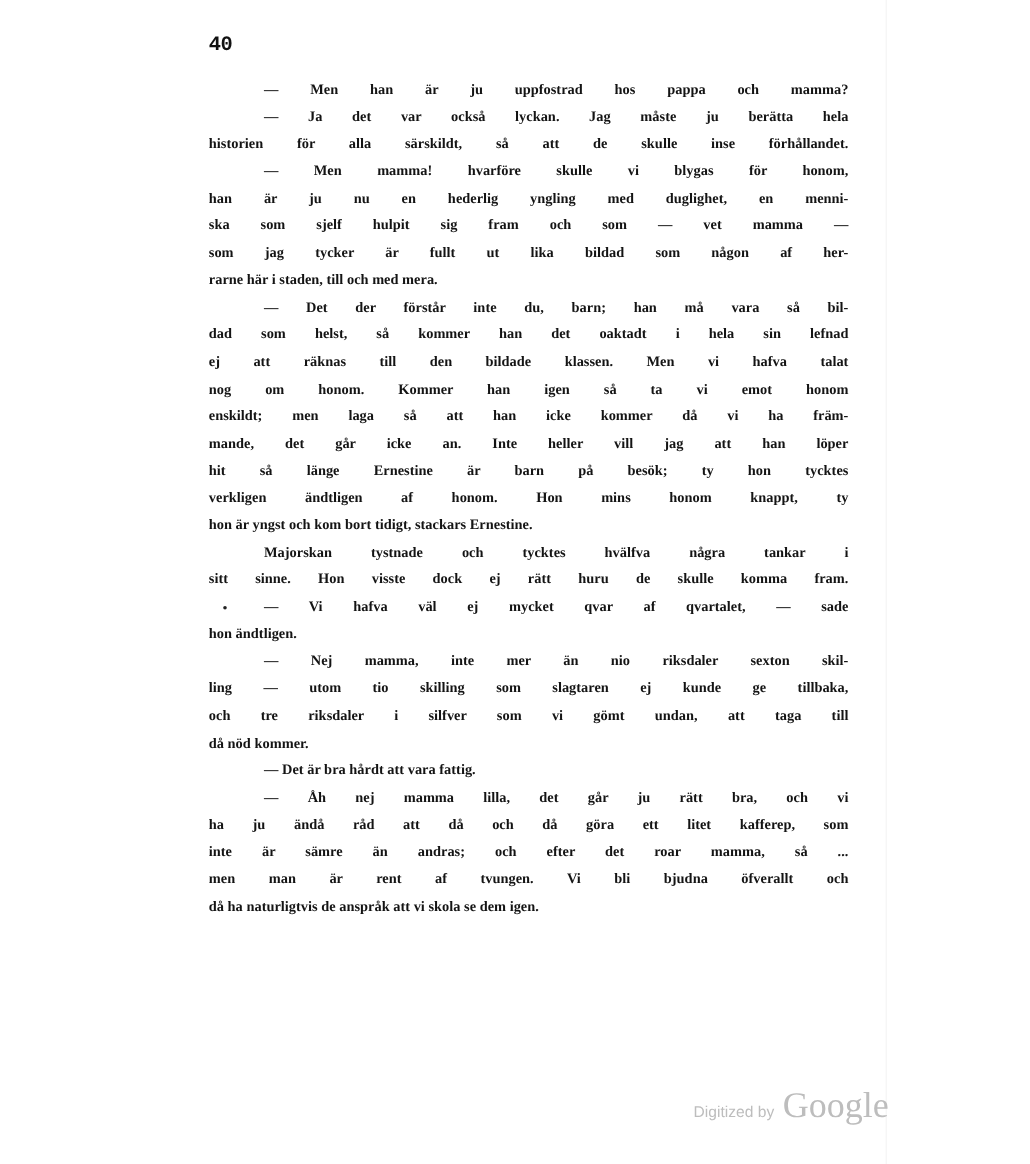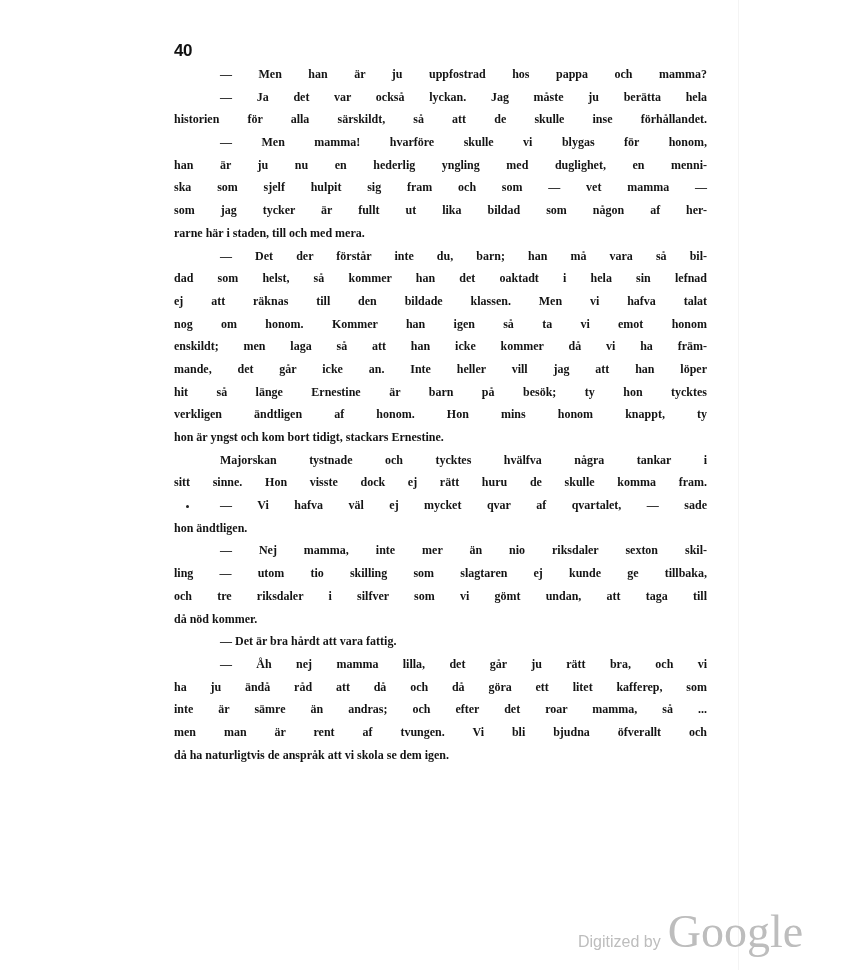--- a/index.html
+++ b/index.html
@@ -24,26 +24,25 @@
     left: 738px;
     top: 0;
     width: 1px;
     height: 970px;
     background: #f4f4f4;
   }
   .page-number {
     position: absolute;
     left: 174px;
     top: 29px;
-    font-family: Liberation Sans, sans-serif;
+    font-family: Liberation Mono, monospace;
     font-weight: bold;
     font-size: 17px;
     color: #111;
     letter-spacing: -0.5px;
-    margin-top: 12px;
   }
   .text-block {
     position: absolute;
     left: 174px;
     top: 63px;
     width: 533px;
     font-family: "Liberation Serif", serif;
     font-weight: bold;
     font-size: 12px;
     line-height: 22.7px;
@@ -74,26 +73,26 @@
   }
   .watermark {
     position: absolute;
     left: 578px;
     top: 905px;
     color: #bdbdbd;
     white-space: nowrap;
   }
   .watermark .small {
     font-family: "Liberation Sans", sans-serif;
-    font-size: 16px;
+    font-size: 13px;
     vertical-align: baseline;
   }
   .watermark .brand {
     font-family: "Liberation Serif", serif;
-    font-size: 46px;
+    font-size: 30px;
     margin-left: 3px;
     vertical-align: baseline;
     letter-spacing: 0px;
   }
 </style>
 </head>
 <body>
 
 <div class="page">
   <div class="gutter-line"></div>

